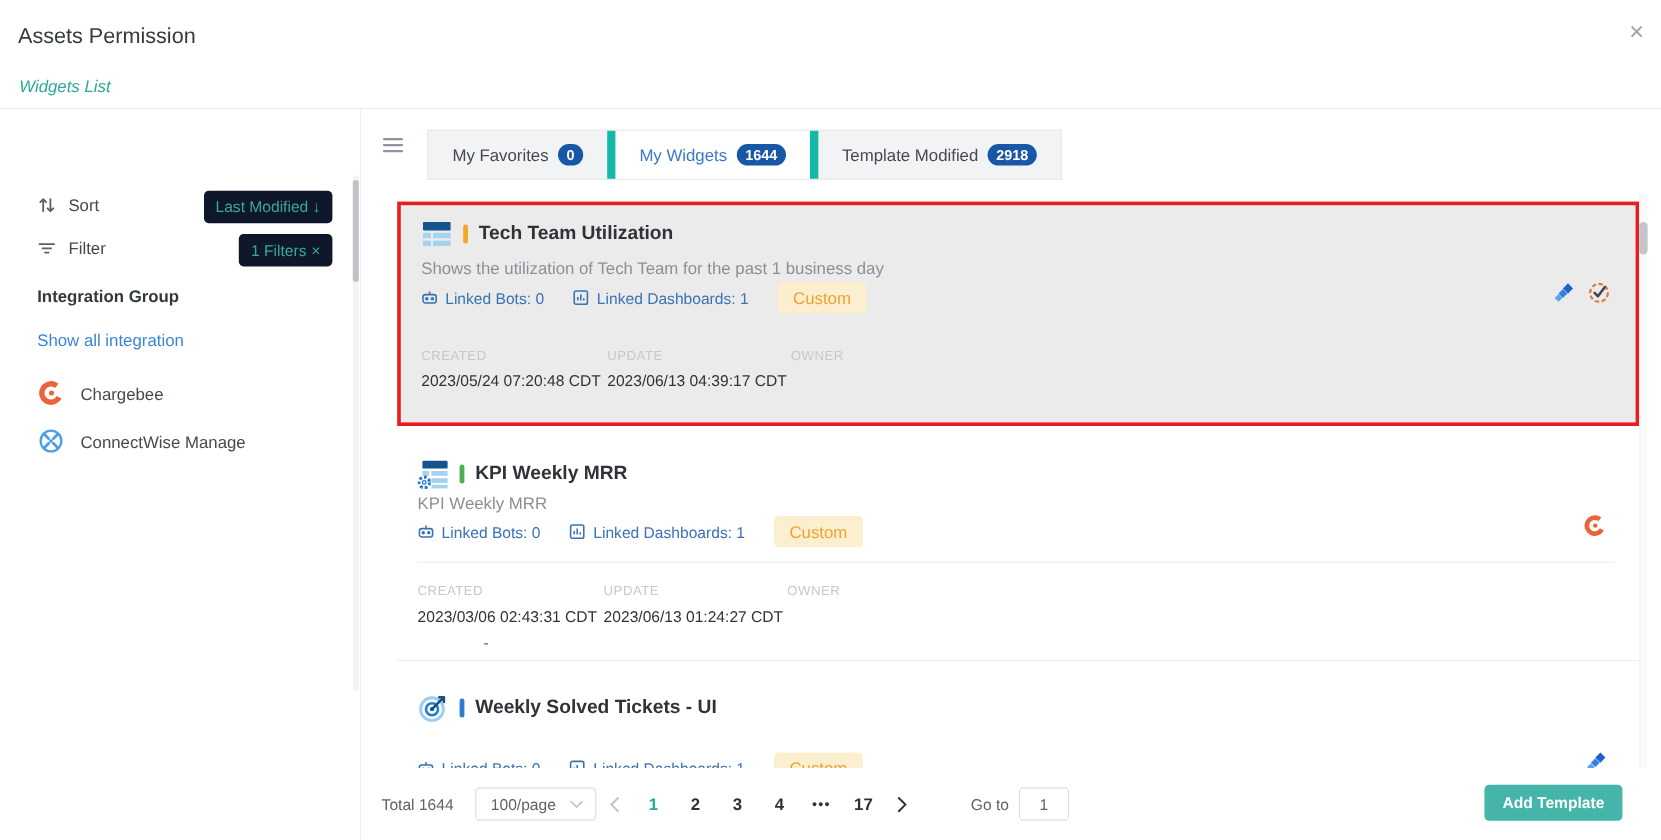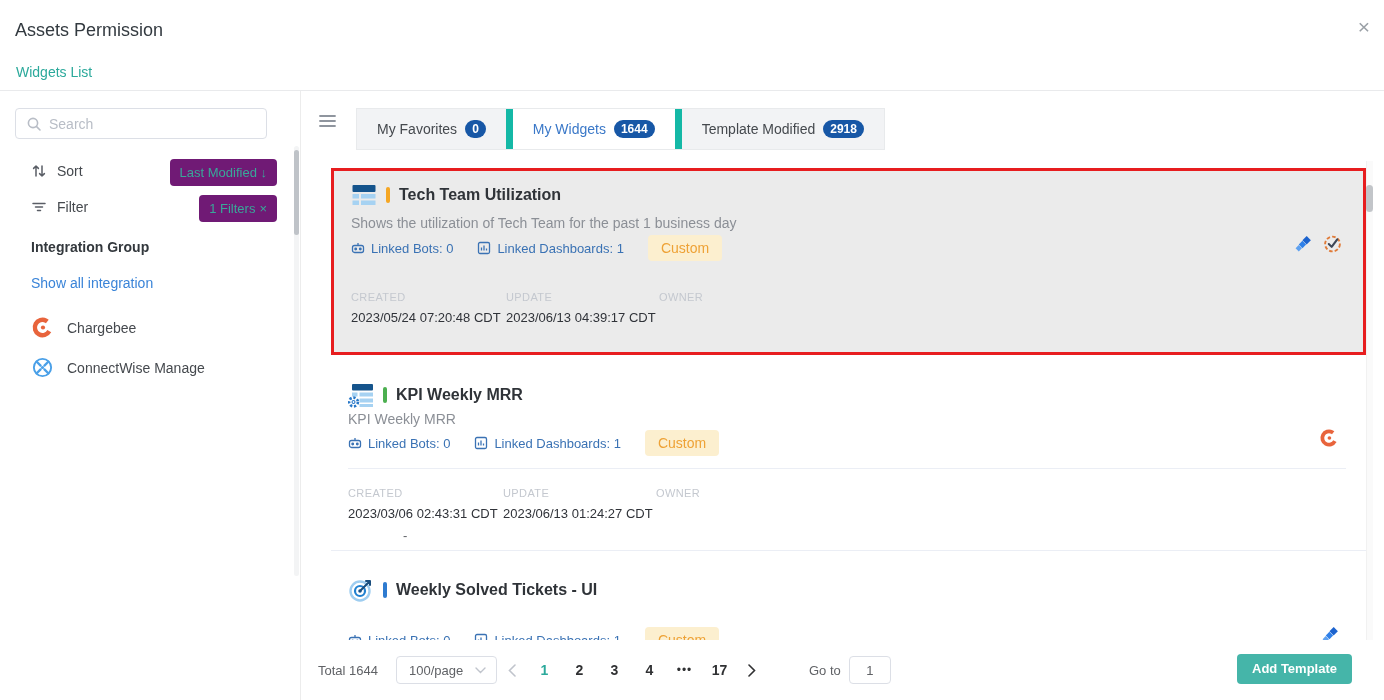--- a/index.html
+++ b/index.html
@@ -2,31 +2,31 @@
 <html><head>
 <meta charset="utf-8">
 <style>
   * { margin:0; padding:0; box-sizing:border-box; }
   html,body { width:1384px; height:700px; background:#fff; font-family:"Liberation Sans", sans-serif; overflow:hidden; }
   .stage { position:relative; width:1384px; height:700px; background:#fff; }
 
   
   .page-title { position:absolute; left:15px; top:20px; font-size:18px; color:#333a40; }
   .close-x { position:absolute; right:14px; top:16px; font-size:21px; color:#9aa0a6; cursor:pointer; line-height:1; }
-  .widgets-tab { position:absolute; left:16px; top:64px; font-size:14px; color:#2ba99b; padding-bottom:15px; border-bottom:3px solid #2ba99b; }
+  .widgets-tab { position:absolute; left:16px; top:64px; font-size:14px; color:#2ba99b; padding-bottom:15px; border-bottom:3px solid #2ba99b;font-style:italic; }
   .header-divider { position:absolute; left:0; top:90px; width:1384px; height:1px; background:#e9eaec; }
 
   
   .sidebar { position:absolute; left:0; top:91px; width:301px; height:609px; border-right:1px solid #ececec; background:#fff; }
   .search-box { position:absolute; left:15px; top:17px; width:252px; height:31px; border:1px solid #dcdfe6; border-radius:4px; display:flex; align-items:center; padding:0 10px; gap:7px; }
   .search-box input { border:none; outline:none; flex:1; font-size:14px; color:#606266; font-family:"Liberation Sans", sans-serif; }
   .search-box input::placeholder { color:#b8bdc6; }
   .side-row { position:absolute; left:0; width:300px; height:30px; }
   .side-row .row-left { position:absolute; left:31px; top:4px; display:flex; align-items:center; gap:10px; font-size:14px; color:#45494e; }
-  .side-chip { position:absolute; right:23px; top:0; background:#701a75; color:#39a899; font-size:13px; padding:6px 10px; border-radius:4px; white-space:nowrap; cursor:pointer; }
+  .side-chip { position:absolute; right:23px; top:0; background:#0f172a; color:#39a899; font-size:13px; padding:6px 10px; border-radius:4px; white-space:nowrap; cursor:pointer; }
   .side-chip .chip-x { margin-left:4px; color:#39a899; }
   .group-label { position:absolute; left:31px; top:148px; font-size:14px; font-weight:bold; color:#33383d; }
   .show-all { position:absolute; left:31px; top:184px; font-size:14px; color:#3a84d8; cursor:pointer; }
   .integration-row { position:absolute; left:31px; display:flex; align-items:center; gap:13px; font-size:14px; color:#45494e; cursor:pointer; }
   .sb-track { position:absolute; right:1px; top:55px; width:5px; height:430px; background:#f3f4f5; border-radius:3px; }
   .sb-thumb { position:absolute; right:1px; top:59px; width:5px; height:85px; background:#bfc3c8; border-radius:3px; }
 
   
   .main { position:absolute; left:301px; top:91px; width:1083px; height:609px; background:#fff; }
   .hamburger { position:absolute; left:18px; top:23px; cursor:pointer; }
@@ -97,27 +97,20 @@
 <body>
 
 <div class="stage">
 
   <div class="page-title">Assets Permission</div>
   <div class="close-x">×</div>
   <div class="widgets-tab">Widgets List</div>
   <div class="header-divider"></div>
 
   <div class="sidebar">
-    <div class="search-box">
-      <svg width="16" height="16" viewBox="0 0 16 16">
-        <circle cx="7" cy="7" r="4.6" fill="none" stroke="#b8bdc6" stroke-width="1.6"></circle>
-        <line x1="10.6" y1="10.6" x2="14" y2="14" stroke="#b8bdc6" stroke-width="1.6" stroke-linecap="round"></line>
-      </svg>
-      <input type="text" placeholder="Search" style="">
-    </div>
 
     <div class="side-row" style="top:68px;">
       <div class="row-left">
         <svg width="16" height="16" viewBox="0 0 16 16" fill="none" stroke="#5a5e66" stroke-width="1.5" stroke-linecap="round" stroke-linejoin="round">
           <path d="M5 13 L5 3 M2.6 5.4 L5 3 L7.4 5.4"></path>
           <path d="M11 3 L11 13 M8.6 10.6 L11 13 L13.4 10.6"></path>
         </svg>
         <span>Sort</span>
       </div>
       <span class="side-chip">Last Modified ↓</span>

